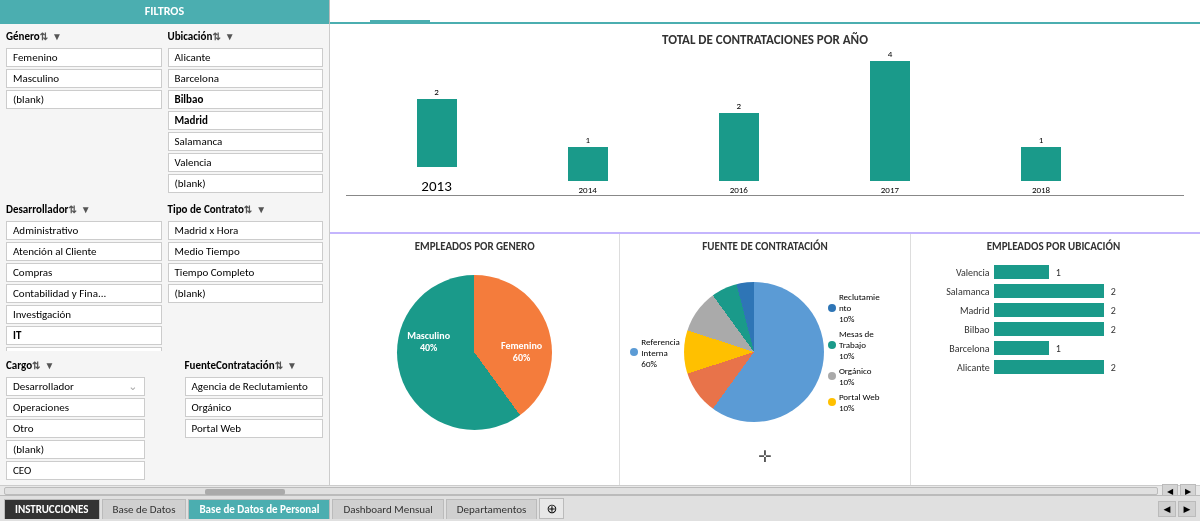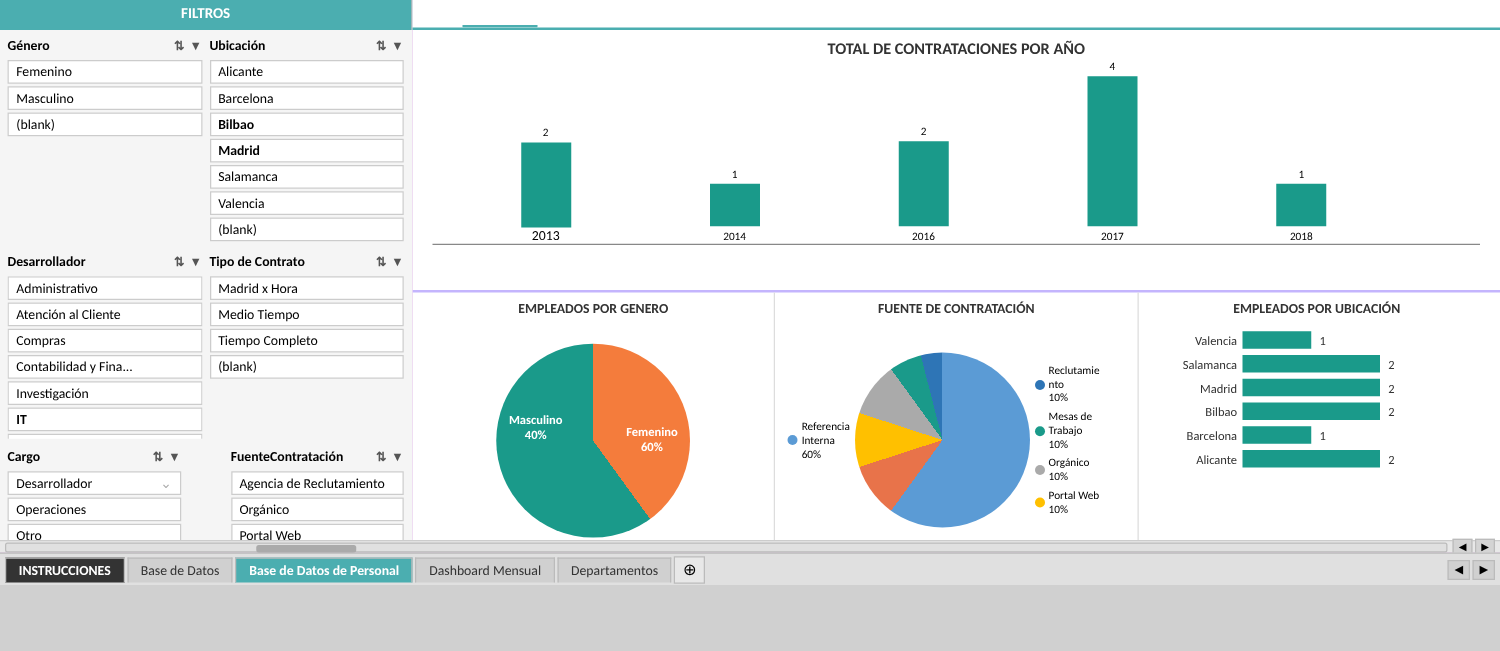--- a/index.html
+++ b/index.html
@@ -1,18 +1,18 @@
 <!DOCTYPE html>
 <html><head>
   <meta charset="utf-8">
   <style>
     * { box-sizing: border-box; margin: 0; padding: 0; }
     body { font-family: Calibri, Arial, sans-serif; font-size: 11px; background: #d0d0d0; overflow: hidden; width: 1200px; height: 521px; }
 
-    .main-container { display: flex; flex-direction: column; width: 1200px; height: 468px; background: #f0abfc; }
+    .main-container { display: flex; flex-direction: column; width: 1200px; height: 521px; background: #f0abfc; }
 
     
     .filter-header {
       background: #4baeb0;
       color: white;
       text-align: center;
       padding: 4px 0;
       font-weight: bold;
       font-size: 12px;
       width: 330px;
@@ -25,21 +25,20 @@
     .filter-panel {
       width: 330px;
       background: #f5f5f5;
       border-right: 1px solid #ccc;
       overflow-y: auto;
       flex-shrink: 0;
     }
     .filter-section-header {
       display: flex;
       align-items: center;
-      justify-content: space-between;
       font-weight: bold;
       font-size: 11px;
       margin-bottom: 3px;
       padding: 2px 0;
     }
     .filter-section-header .icons { display: flex; gap: 4px; color: #555; font-size: 10px; }
     .filter-item {
       background: white;
       border: 1px solid #ccc;
       padding: 2px 6px;
@@ -242,21 +241,21 @@
 
       <div class="top-chart">
         <div class="chart-title">TOTAL DE CONTRATACIONES POR AÑO</div>
         <div style="display: flex; align-items: flex-end; height: 145px; padding: 0 20px; border-bottom: 1px solid #888; gap: 10px; position: relative;">
 
           <div style="display:flex; flex-direction:column; align-items:center; flex:1; justify-content:flex-end; height:100%;">
             <div style="position:relative; width:40px;">
               <div style="font-size:9px; text-align:center; margin-bottom:2px;">2</div>
               <div style="background:#1a9a8a; width:40px; height:68px;"></div>
             </div>
-            <div style="font-size:11px; margin-top:0;">2013</div>
+            <div style="font-size:15px; margin-top:10px;">2013</div>
           </div>
 
           <div style="display:flex; flex-direction:column; align-items:center; flex:1; justify-content:flex-end; height:100%;">
             <div style="position:relative; width:40px;">
               <div style="font-size:9px; text-align:center; margin-bottom:2px;">1</div>
               <div style="background:#1a9a8a; width:40px; height:34px;"></div>
             </div>
             <div style="font-size:9px; margin-top:3px;">2014</div>
           </div>
 

